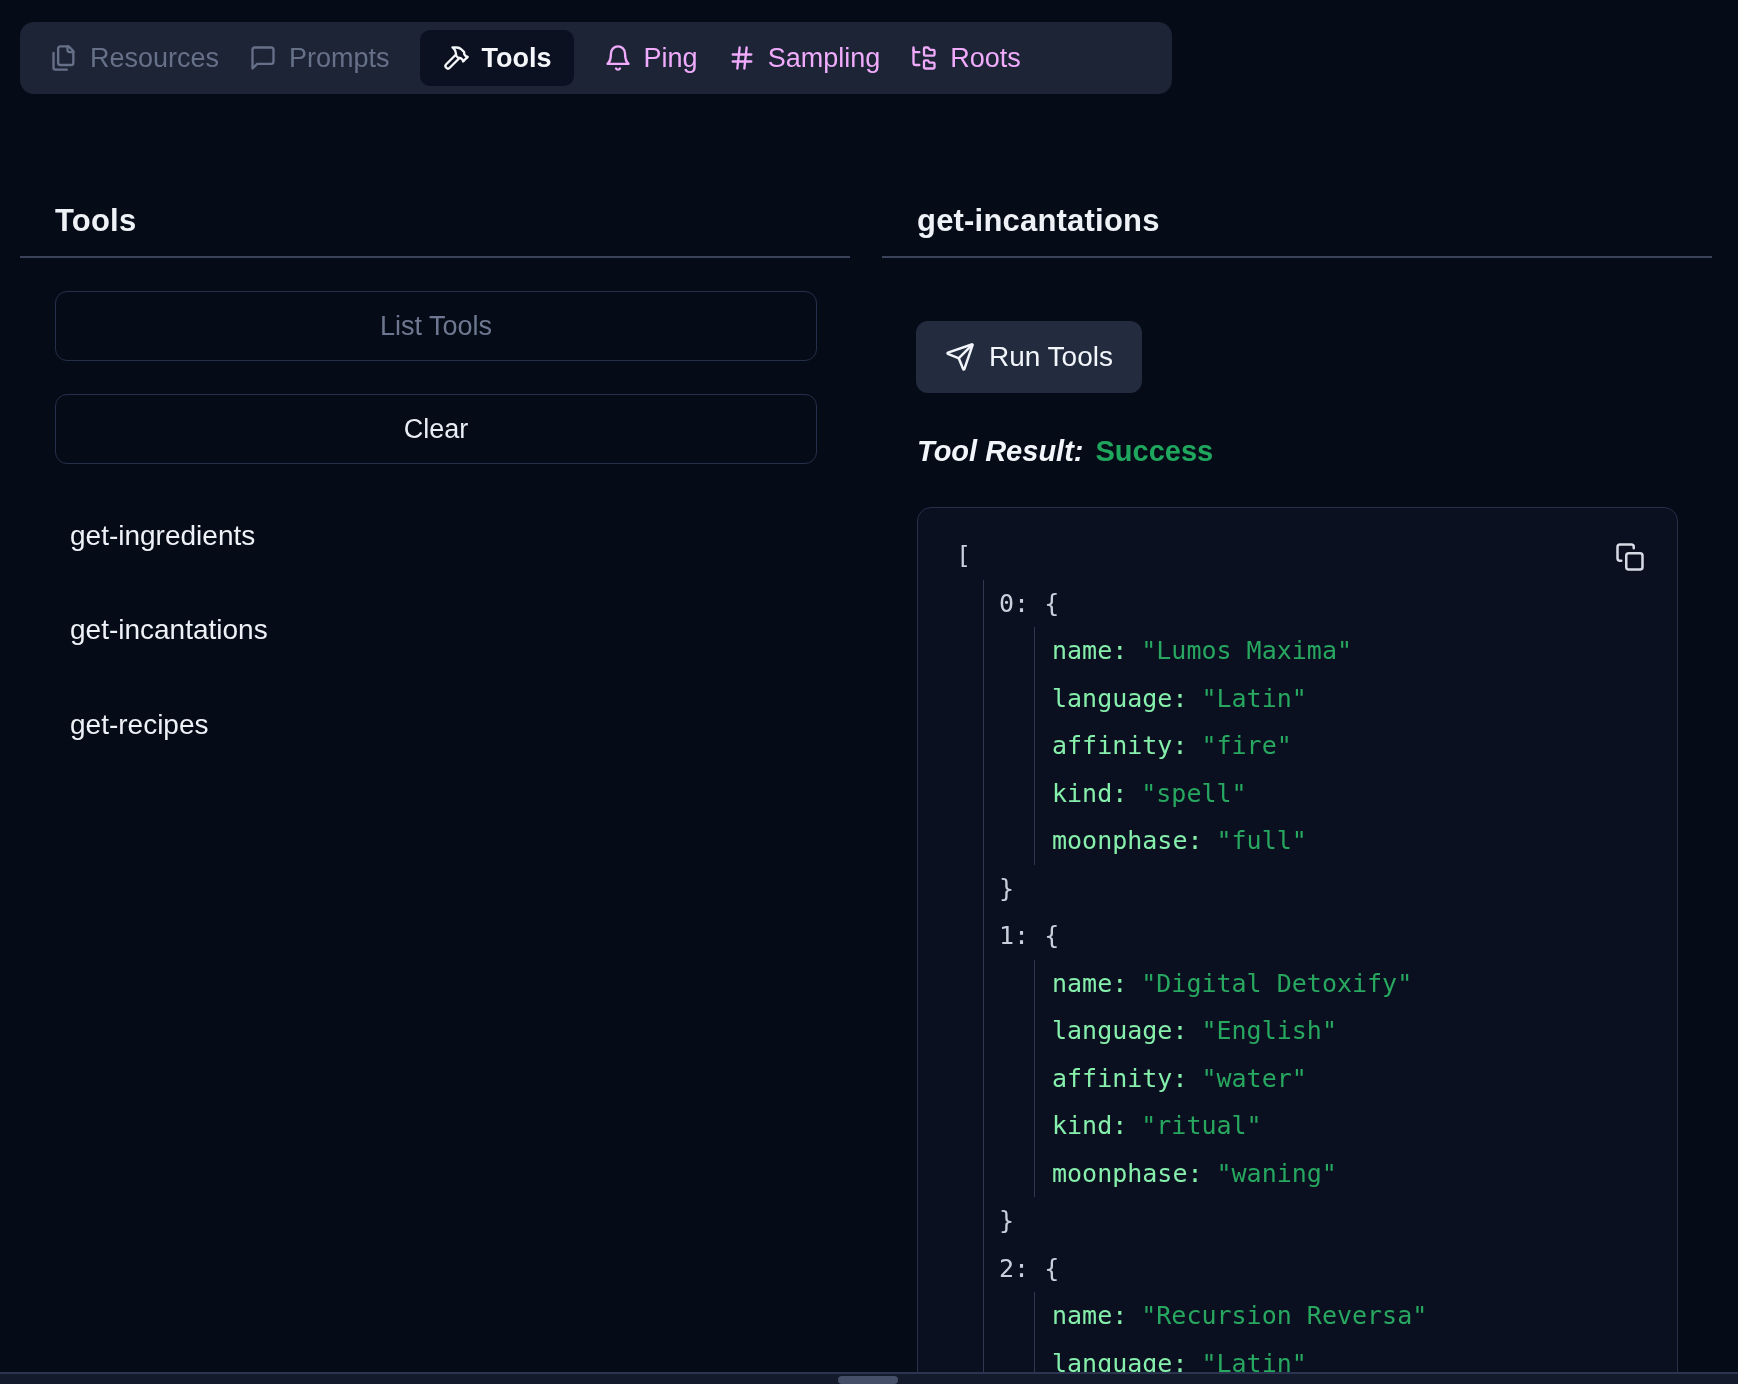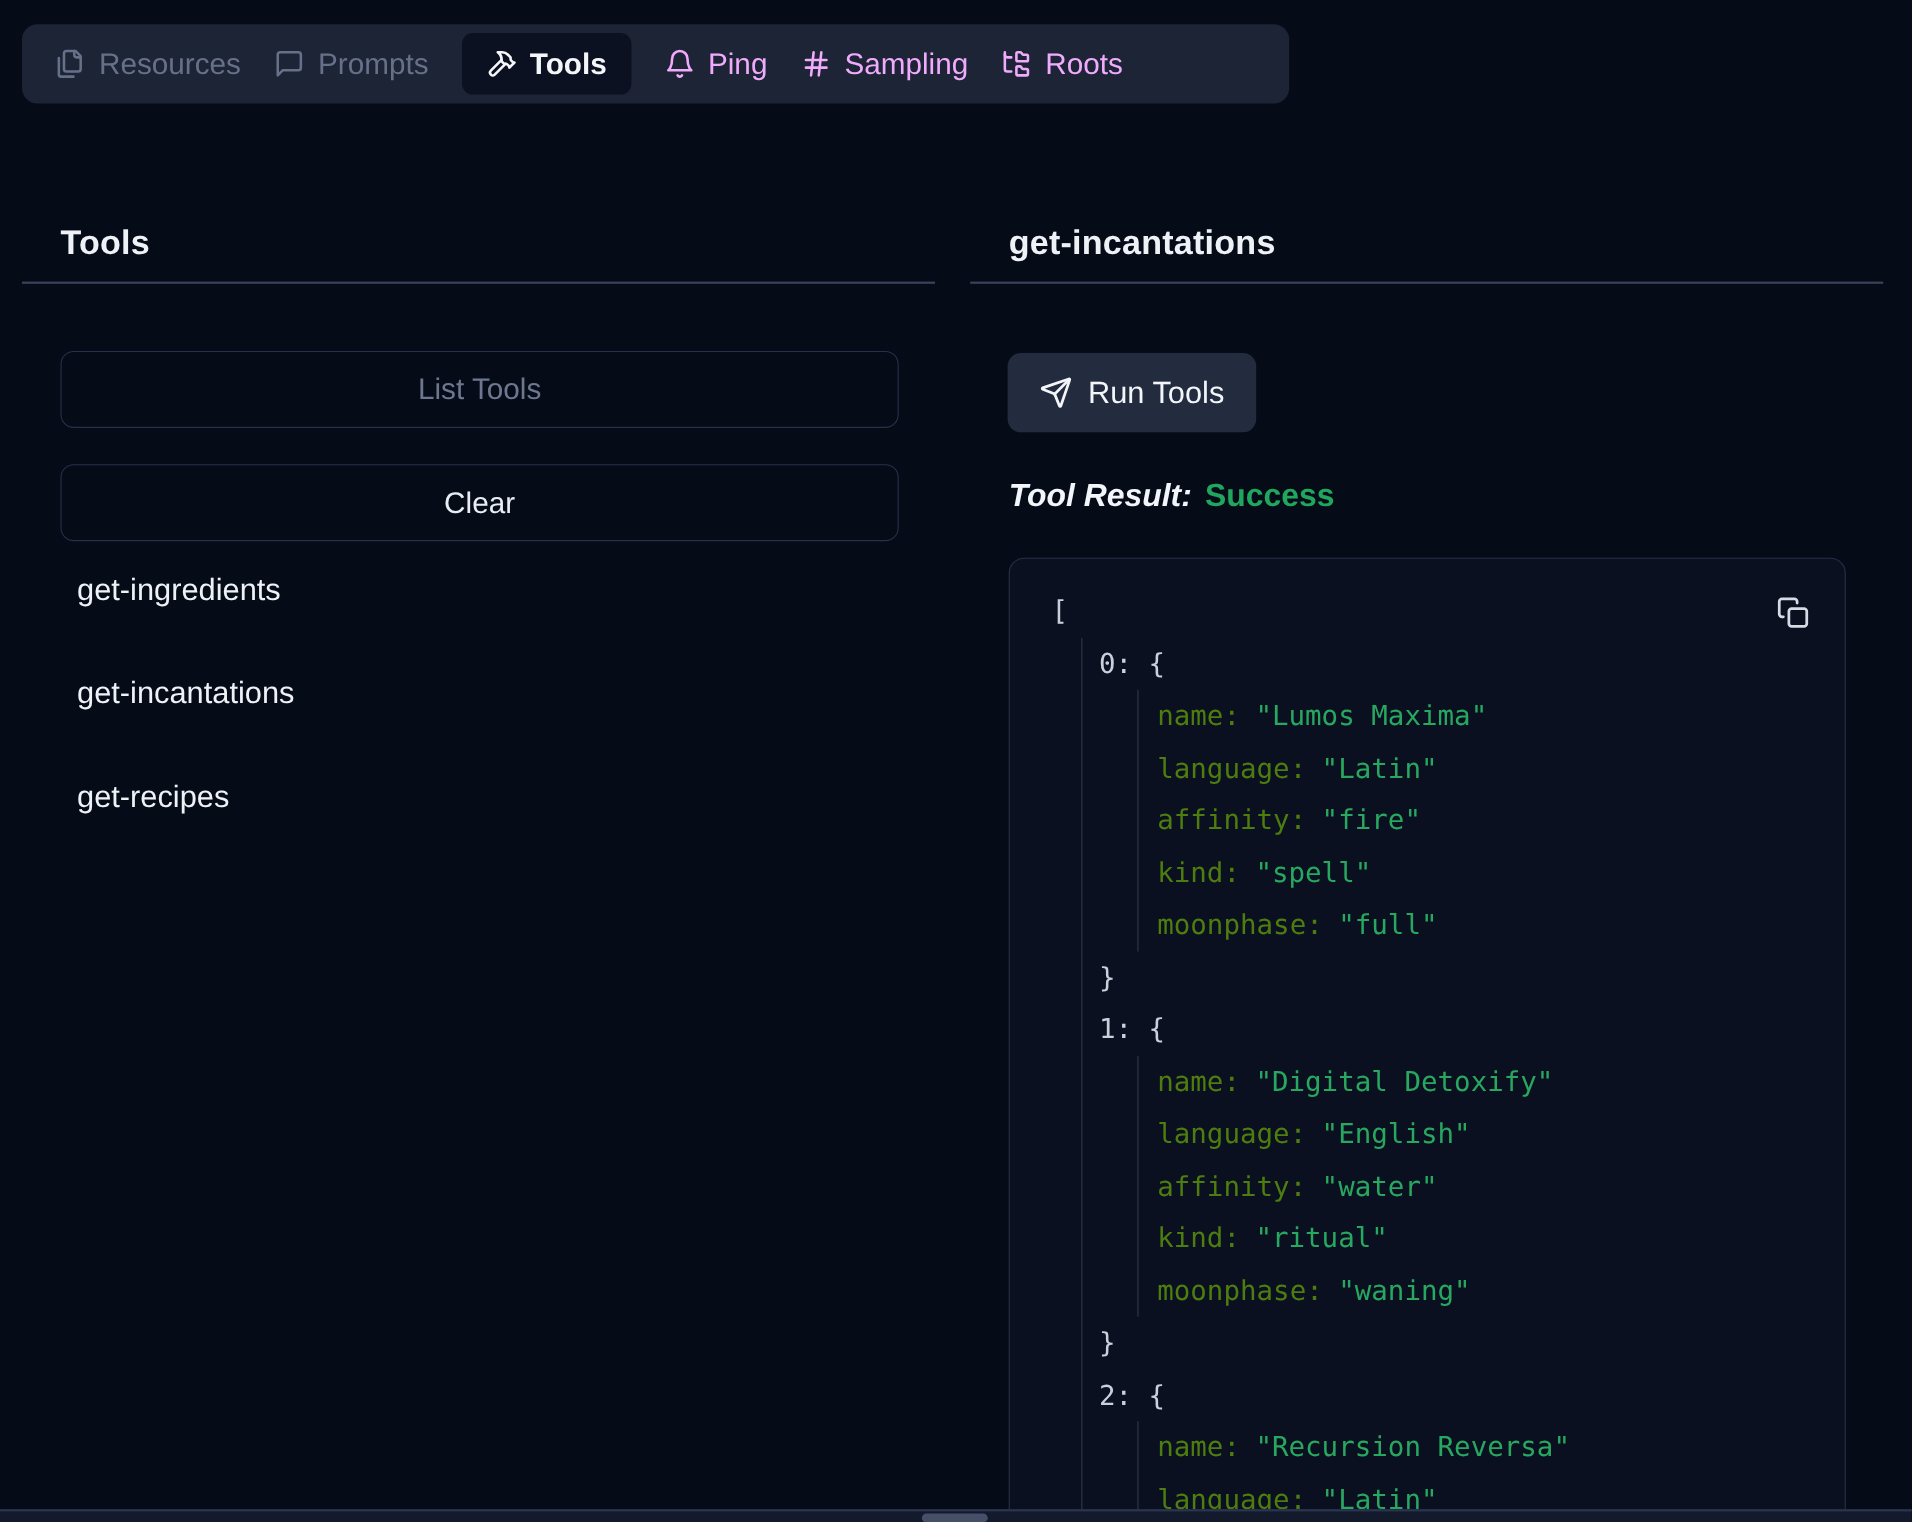--- a/index.html
+++ b/index.html
@@ -34,21 +34,21 @@
   .h1.left{left:55px;top:182px;}
   .h1.right{left:917px;top:182px;}
   .divider{position:absolute;top:256px;height:2px;background:#3a435a;}
   .divider.left{left:20px;width:830px;}
   .divider.right{left:882px;width:830px;}
 
   .ghost-btn{
     position:absolute;left:55px;width:762px;height:70px;
     border:1.5px solid #27304a;border-radius:12px;background:transparent;
     display:flex;align-items:center;justify-content:center;
-    font-size:27px;box-sizing:border-box;cursor:pointer;margin-top:28px;
+    font-size:27px;box-sizing:border-box;cursor:pointer;
   }
   .btn-list{top:291px;color:#6d7890;}
   .btn-clear{top:394px;color:#e9edf4;}
 
   .tool-item{
     position:absolute;left:70px;height:40px;line-height:40px;
     font-size:28px;color:#eef1f6;cursor:pointer;white-space:nowrap;
   }
 
   
@@ -75,21 +75,21 @@
     color:#d6dbe5;cursor:pointer;background:none;border:none;padding:0;
   }
   .json{
     padding:24px 0 0 38px;
     font-family:"DejaVu Sans Mono", monospace;
     font-size:25px;line-height:47.5px;color:#c9cfdb;
   }
   .cl{height:47.5px;white-space:nowrap;}
   .lvl1{margin-left:27px;border-left:1.5px solid #2f3850;padding-left:15px;}
   .obj{margin-left:35px;border-left:1.5px solid #2f3850;padding-left:17px;}
-  .k{color:#4d7c0f;margin-right:14px;}
+  .k{color:#86efac;margin-right:14px;}
   .v{color:#27a75f;}
   .punct,.idx{color:#c9cfdb;}
 
   
   .hscroll{
     position:absolute;left:0;top:1372px;width:1738px;height:12px;
     background:#121a2c;border-top:2px solid #2b3550;box-sizing:border-box;z-index:5;
   }
   .hscroll .thumb{
     position:absolute;left:838px;top:2px;width:60px;height:8px;

